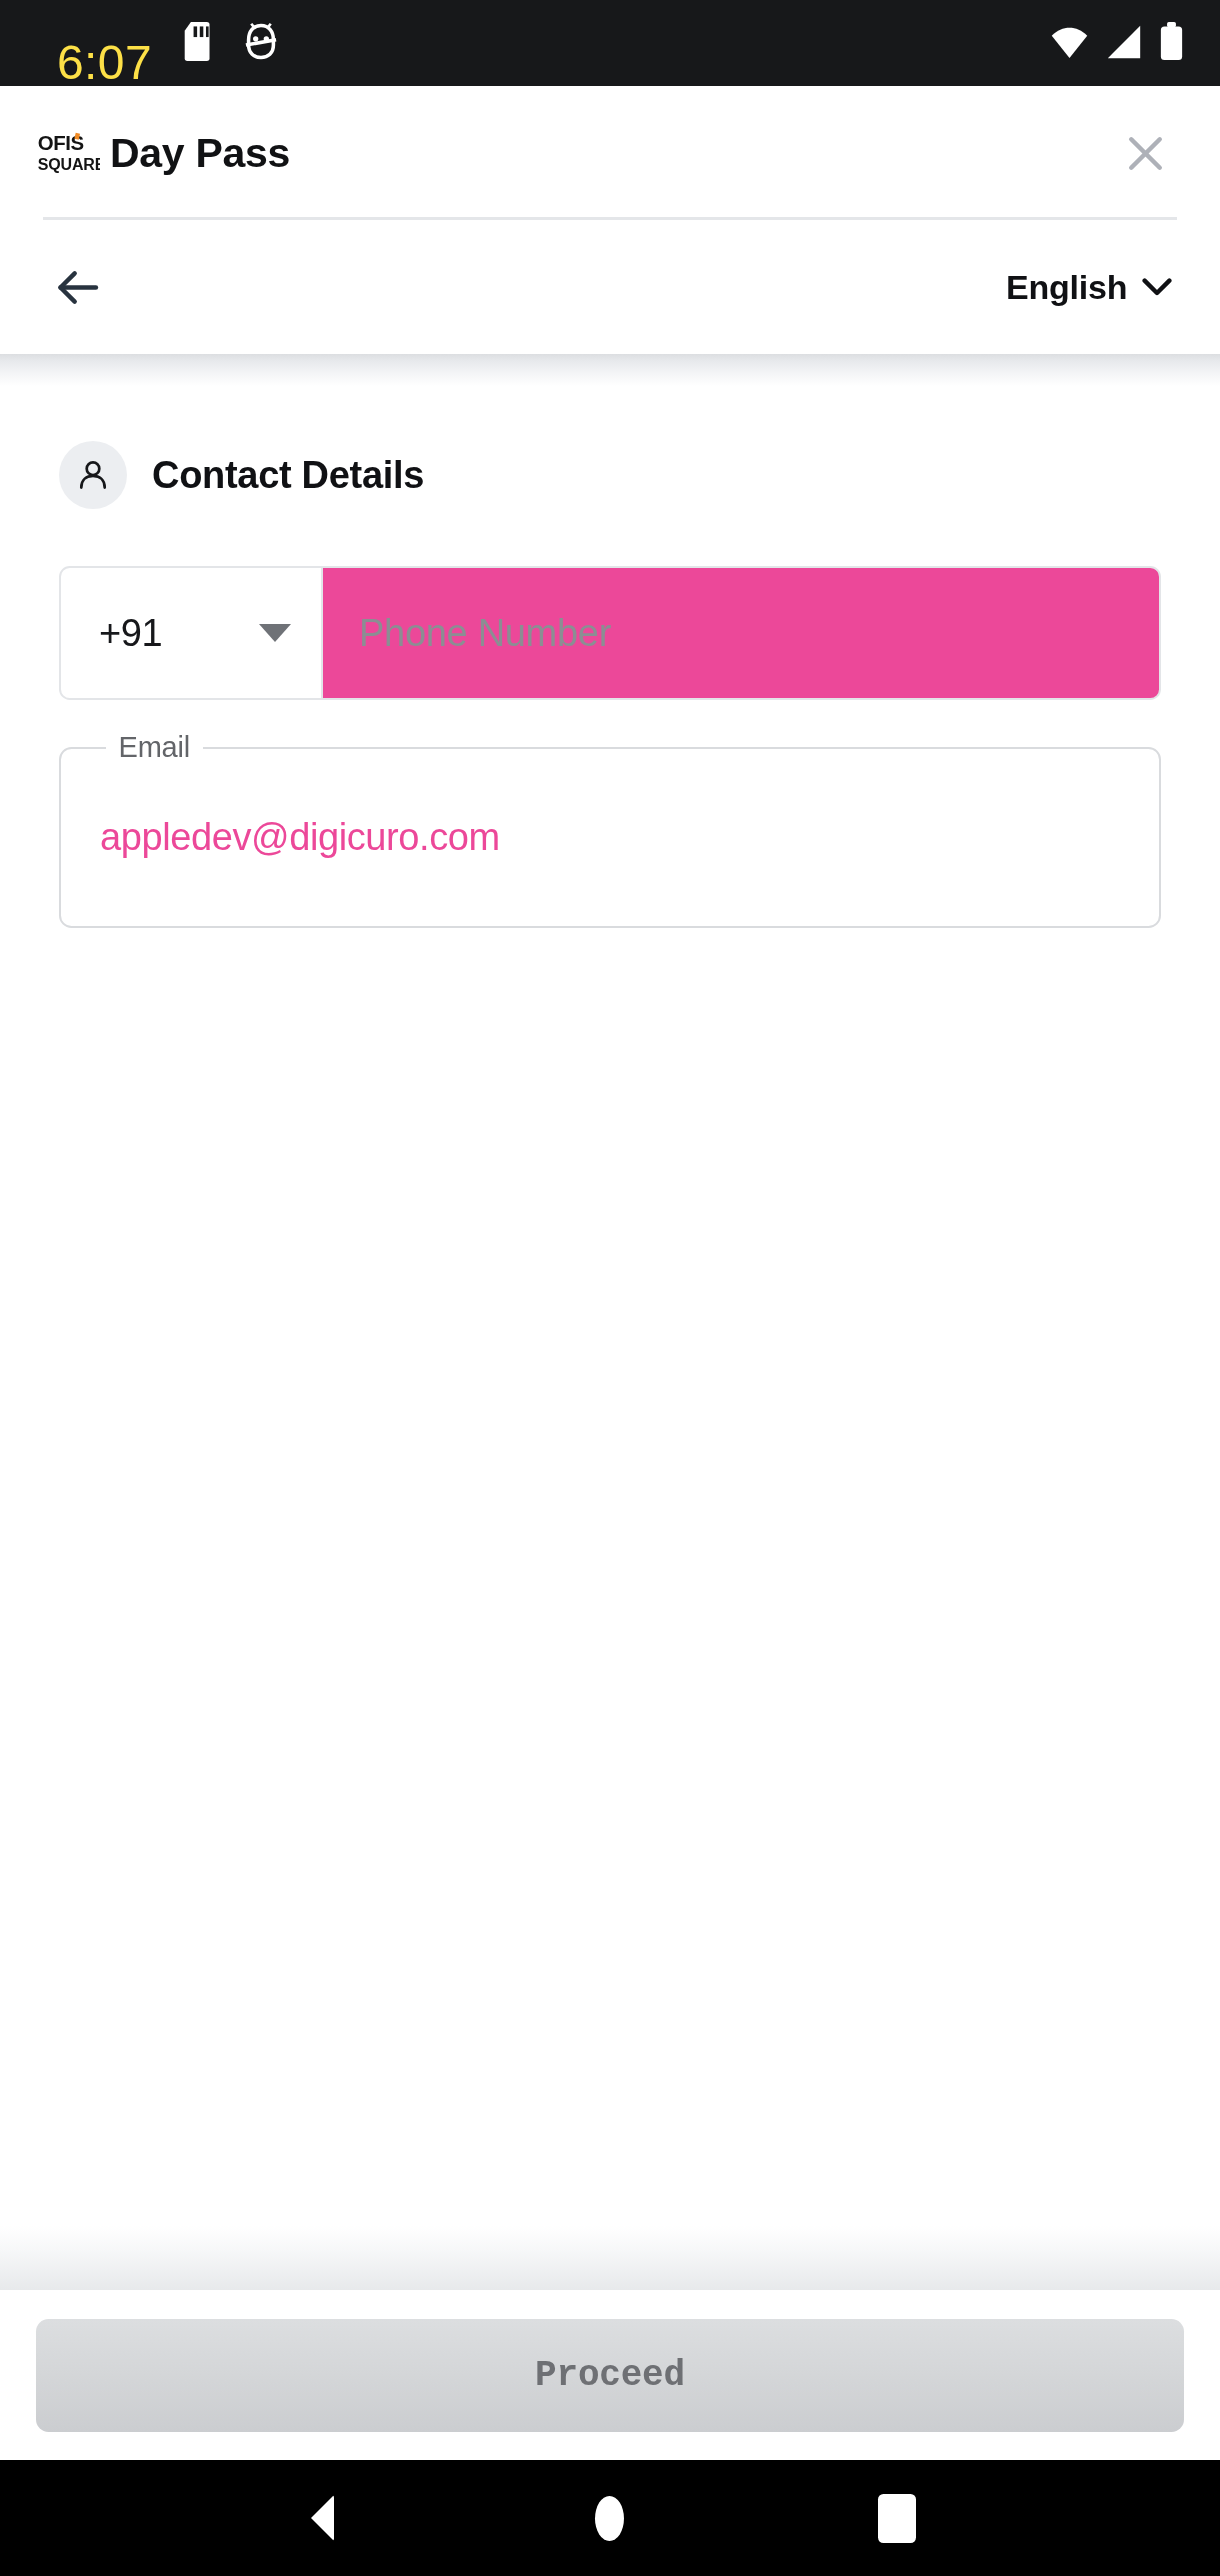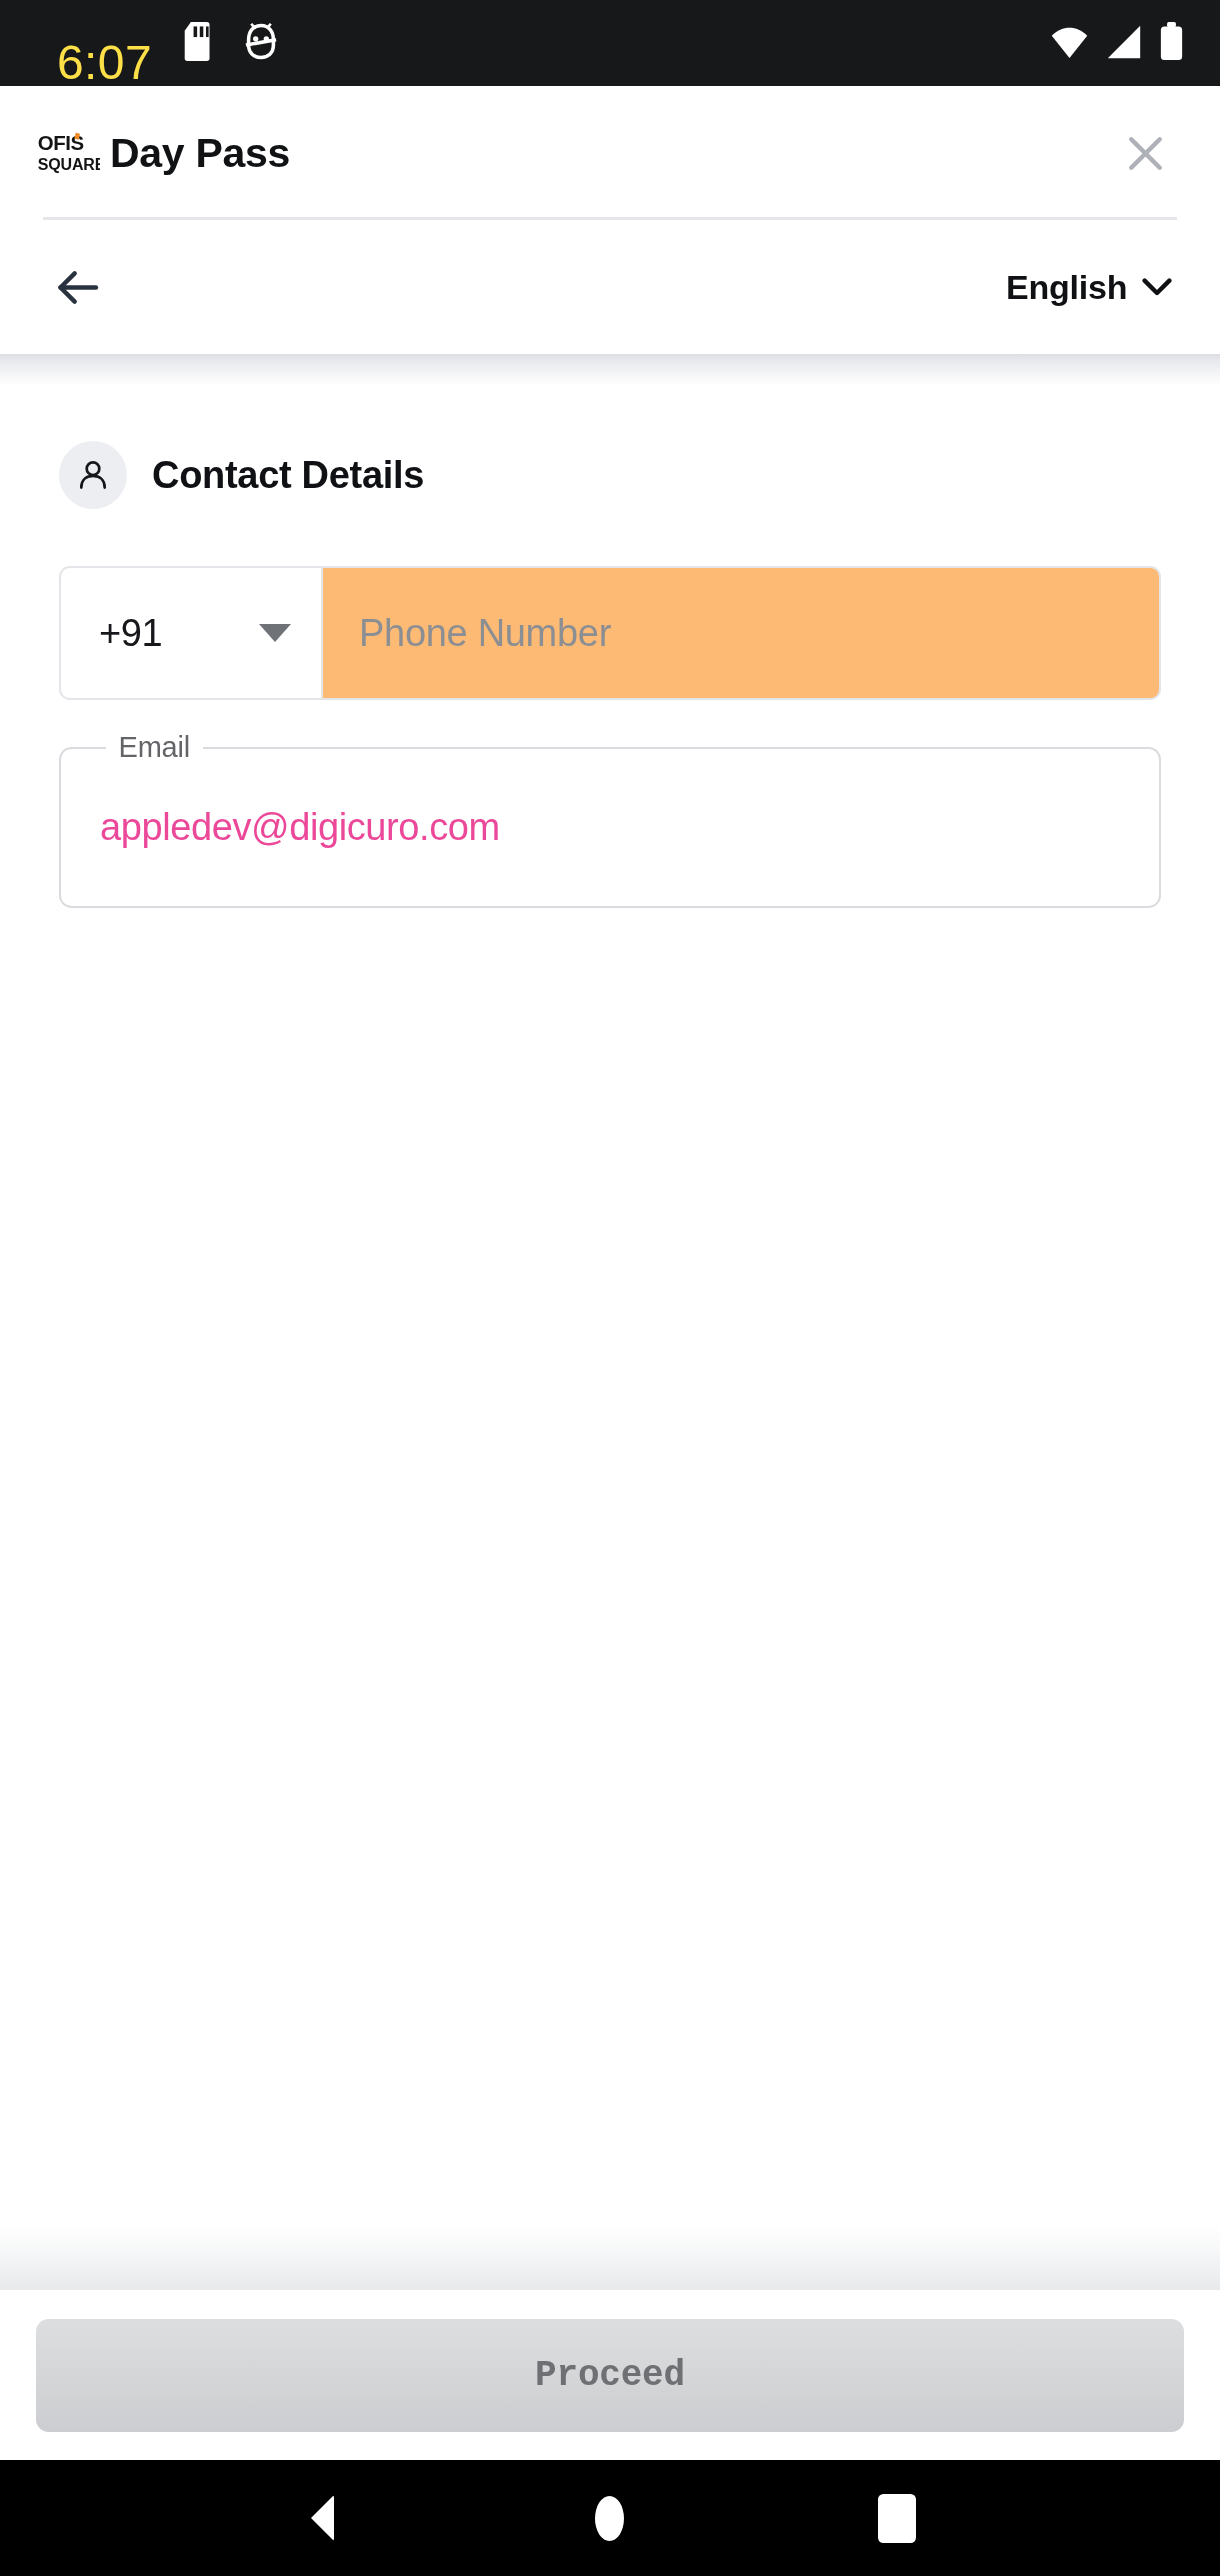--- a/index.html
+++ b/index.html
@@ -163,38 +163,38 @@
     border-right:16px solid transparent;
     border-top:18px solid #6f7277;
   }
   .phone-box {
     flex:1 1 auto;
     border:2.7px solid #e3e5e8;
     border-left:none;
     border-radius:0 10.7px 10.7px 0;
     display:flex; align-items:center;
     padding:4px 36px;
-    background:#fdba74;
+    background:#ec4899;
   }
   .phone-input {
     width:100%;
     border:none; outline:none;
     font-family:"Liberation Sans", sans-serif;
     font-size:38px;
     color:#17181b;
     background:transparent;
     letter-spacing:-0.3px;
   }
   .phone-input::placeholder { color:#8b8e93; opacity:1; }
 
   
   .email-field {
     margin-top:47px;
     position:relative;
-    height:161px;
+    height:181px;
     border-radius:28px;
   }
   .email-outline {
     position:absolute;
     inset:0;
     border:2.7px solid #d9dbde;
     border-radius:12.5px;
     pointer-events:none;
   }
   .email-notch {

